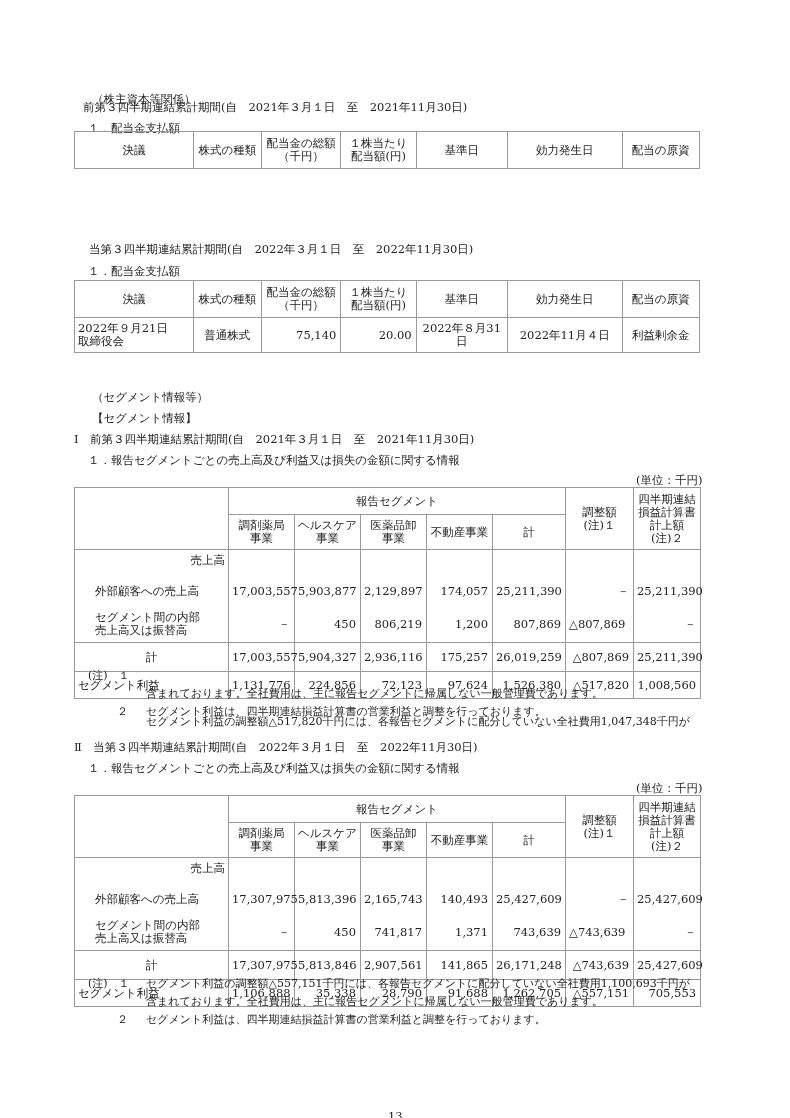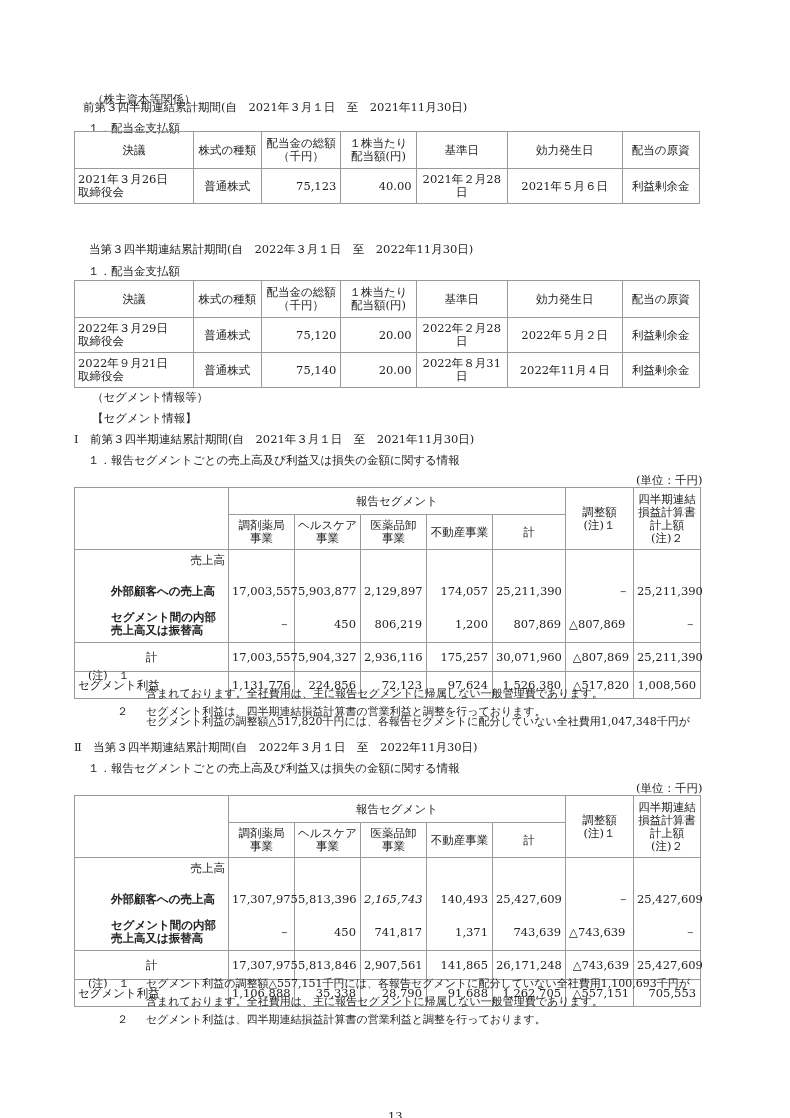--- a/index.html
+++ b/index.html
@@ -20,21 +20,21 @@
   .div-table td { height: 34px; }
   .div-table tr.hdr td { height: 36px; }
   .seg-table td { height: 24px; }
   .seg-table tr.h1 td { height: 26px; }
   .seg-table tr.h2 td { height: 34px; }
   .seg-table tr.sales td { height: 22px; vertical-align: top; padding-top: 4px; text-align: right; }
   .seg-table tr.ext td { height: 30px; }
   .seg-table tr.inter td { height: 36px; }
   .seg-table tr.tot td { height: 28px; }
   .seg-table tr.prof td { height: 26px; }
-  .indent1 { padding-left: 36px; font-weight: bold; }
+  .indent1 { padding-left: 20px; }
   .note { font-size: 11px; line-height: 18px; }
 </style>
 </head>
 <body>
 
 <div class="abs" style="left:92px;top:92px;">（株主資本等関係）</div>
 <div class="abs" style="left:83px;top:100px;">前第３四半期連結累計期間(自　2021年３月１日　至　2021年11月30日)</div>
 <div class="abs" style="left:88px;top:121px;">１．配当金支払額</div>
 
 <table class="div-table" style="left:74px;top:131px;width:626px;">
@@ -50,29 +50,20 @@
   <tbody>
       <tr class="hdr">
     <td class="c">決議</td>
     <td class="c">株式の種類</td>
     <td class="c"><span>配当金の総額</span><br><span>（千円）</span></td>
     <td class="c"><span>１株当たり</span><br><span>配当額(円)</span></td>
     <td class="c">基準日</td>
     <td class="c">効力発生日</td>
     <td class="c">配当の原資</td>
   </tr>
-  <tr>
-    <td class="l"><span>2021年３月26日</span><br><span>取締役会</span></td>
-    <td class="c">普通株式</td>
-    <td class="r">75,123</td>
-    <td class="r">40.00</td>
-    <td class="c">2021年２月28日</td>
-    <td class="c">2021年５月６日</td>
-    <td class="c">利益剰余金</td>
-  </tr>
 </tbody>
   </table>
 
 <div class="abs" style="left:89px;top:242px;">当第３四半期連結累計期間(自　2022年３月１日　至　2022年11月30日)</div>
 <div class="abs" style="left:88px;top:264px;">１．配当金支払額</div>
 
 <table class="div-table" style="left:74px;top:280px;width:626px;">
   <colgroup>
       <col style="width:112px">
       <col style="width:64px">
@@ -84,29 +75,20 @@
     </colgroup>
   <tbody>
       <tr class="hdr">
     <td class="c">決議</td>
     <td class="c">株式の種類</td>
     <td class="c"><span>配当金の総額</span><br><span>（千円）</span></td>
     <td class="c"><span>１株当たり</span><br><span>配当額(円)</span></td>
     <td class="c">基準日</td>
     <td class="c">効力発生日</td>
     <td class="c">配当の原資</td>
-  </tr>
-  <tr>
-    <td class="l"><span>2022年３月29日</span><br><span>取締役会</span></td>
-    <td class="c">普通株式</td>
-    <td class="r">75,120</td>
-    <td class="r">20.00</td>
-    <td class="c">2022年２月28日</td>
-    <td class="c">2022年５月２日</td>
-    <td class="c">利益剰余金</td>
   </tr>
   <tr>
     <td class="l"><span>2022年９月21日</span><br><span>取締役会</span></td>
     <td class="c">普通株式</td>
     <td class="r">75,140</td>
     <td class="r">20.00</td>
     <td class="c">2022年８月31日</td>
     <td class="c">2022年11月４日</td>
     <td class="c">利益剰余金</td>
   </tr>
@@ -173,21 +155,21 @@
     <td class="r" style="border-top:none;">807,869</td>
     <td class="l" style="border-top:none;">△807,869</td>
     <td class="r" style="border-top:none;">－</td>
   </tr>
   <tr class="tot">
     <td class="c">計</td>
     <td class="r">17,003,557</td>
     <td class="r">5,904,327</td>
     <td class="r">2,936,116</td>
     <td class="r">175,257</td>
-    <td class="r">30,071,960</td>
+    <td class="r">26,019,259</td>
     <td class="r">△807,869</td>
     <td class="r">25,211,390</td>
   </tr>
   <tr class="prof">
     <td class="l">セグメント利益</td>
     <td class="r">1,131,776</td>
     <td class="r">224,856</td>
     <td class="r">72,123</td>
     <td class="r">97,624</td>
     <td class="r">1,526,380</td>
@@ -239,21 +221,21 @@
         <td style="border-bottom:none;"></td>
         <td style="border-bottom:none;"></td>
         <td style="border-bottom:none;"></td>
         <td style="border-bottom:none;"></td>
         <td style="border-bottom:none;"></td>
   </tr>
   <tr class="ext">
     <td class="l indent1" style="border-top:none;border-bottom:none;">外部顧客への売上高</td>
     <td class="r" style="border-top:none;border-bottom:none;">17,307,975</td>
     <td class="r" style="border-top:none;border-bottom:none;">5,813,396</td>
-    <td class="r" style="border-top:none;border-bottom:none;font-style:italic;">2,165,743</td>
+    <td class="r" style="border-top:none;border-bottom:none;">2,165,743</td>
     <td class="r" style="border-top:none;border-bottom:none;">140,493</td>
     <td class="r" style="border-top:none;border-bottom:none;">25,427,609</td>
     <td class="r" style="border-top:none;border-bottom:none;">－</td>
     <td class="r" style="border-top:none;border-bottom:none;">25,427,609</td>
   </tr>
   <tr class="inter">
     <td class="l indent1" style="border-top:none;"><span>セグメント間の内部</span><br><span>売上高又は振替高</span></td>
     <td class="r" style="border-top:none;">－</td>
     <td class="r" style="border-top:none;">450</td>
     <td class="r" style="border-top:none;">741,817</td>

